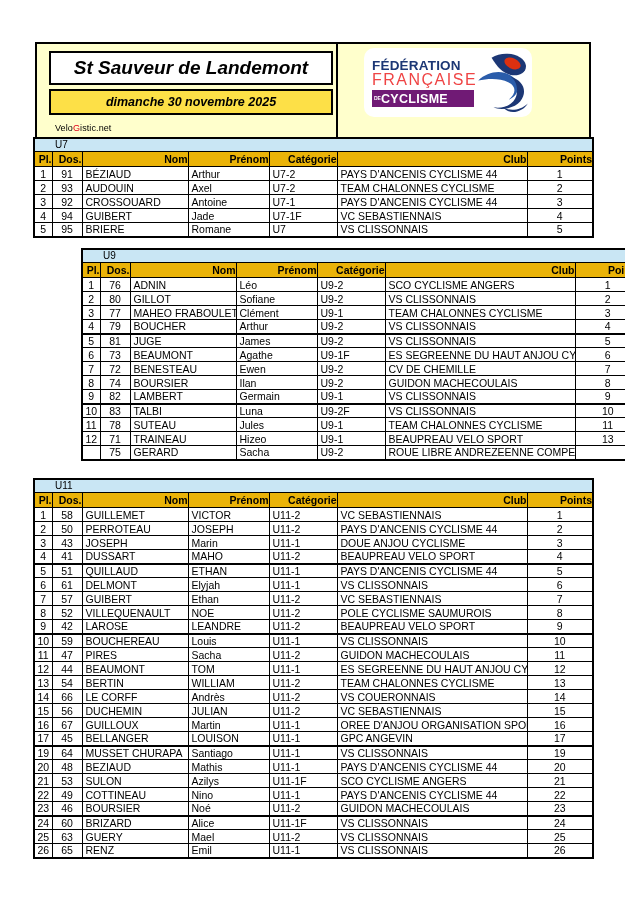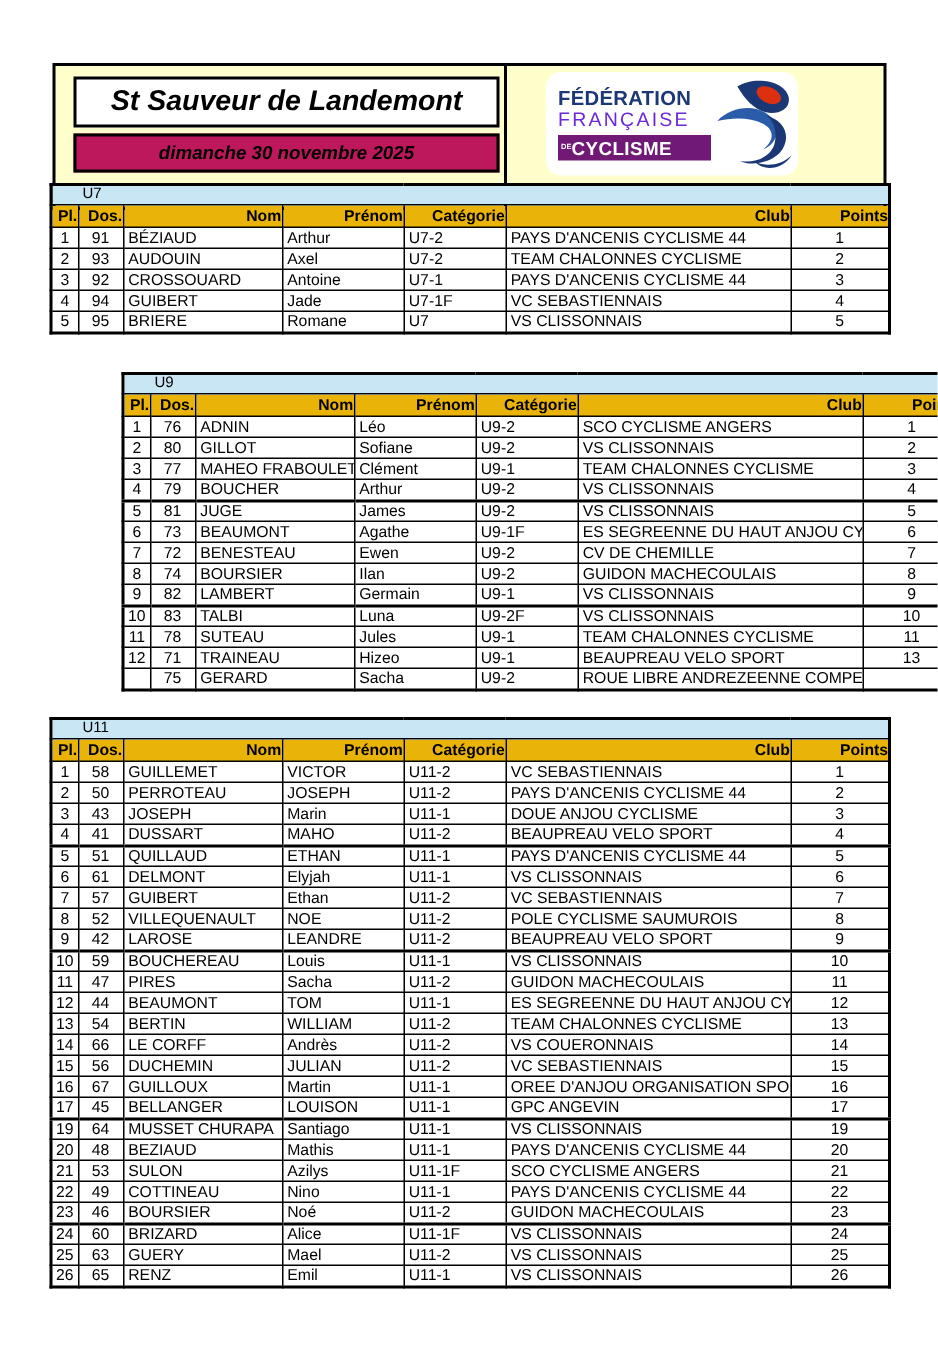--- a/index.html
+++ b/index.html
@@ -16,43 +16,43 @@
   }
   .vline { position:absolute; left:299px; top:0; width:2px; height:100%; background:#000; }
   .title-box {
     position:absolute; left:12px; top:7px; width:284px; height:34px;
     background:#fff; border:2px solid #000;
     display:flex; align-items:center; justify-content:center;
     font-size:19px; font-weight:bold; font-style:italic; white-space:nowrap;
   }
   .date-box {
     position:absolute; left:12px; top:45px; width:284px; height:26px;
-    background:#be185d; border:2px solid #000;
+    background:#fde047; border:2px solid #000;
     display:flex; align-items:center; justify-content:center;
     font-size:12.5px; font-weight:bold; font-style:italic; white-space:nowrap;
   }
   
   .logo-box {
     position:absolute; left:327px; top:4px; width:168px; height:69px;
     background:#fff; border-radius:10px;
     display:flex; align-items:center; padding:4px 0 4px 8px;
   }
   .logo-text { width:102px; display:flex; flex-direction:column; }
   .logo-l1 { color:#1C3775; font-weight:bold; font-size:13.5px; letter-spacing:0.2px; line-height:15px; }
-  .logo-l2 { color:#6d28d9; font-size:13px; letter-spacing:1.5px; line-height:14px; }
+  .logo-l2 { color:#ef4444; font-size:16px; letter-spacing:1.5px; line-height:14px; }
   .logo-l3 { margin-top:3px; background:#701a75; color:#fff; display:flex; align-items:center; height:17px; padding-left:2px; }
   .logo-de { font-size:5px; font-weight:bold; line-height:5px; width:7px; }
   .logo-cyclisme { font-size:12.5px; font-weight:bold; letter-spacing:0.3px; }
   .logo-swoosh { flex:1; height:100%; }
   
   .velogistic { position:absolute; left:55px; top:123px; font-size:9px; letter-spacing:0.1px; }
   .velogistic .g { color:#E2001A; }
   
   .tbl-wrap { position:absolute; left:33px; }
-  .wrap-u7  { top:122px; }
+  .wrap-u7  { top:137px; }
   .wrap-u9  { top:248px;padding-left:48px; }
   .wrap-u11 { top:478px; }
   table { border-collapse:collapse; table-layout:fixed; width:559px; border:2px solid #000; }
   col.w0{width:18px} col.w1{width:30px} col.w2{width:106px} col.w3{width:81px}
   col.w4{width:68px} col.w5{width:190px} col.w6{width:66px}
   td, th { border:1px solid #000; font-size:10.5px; font-weight:normal;
            white-space:nowrap; overflow:hidden; height:14px; line-height:12px; }
   tr.band td { background:#C9E6F4; text-align:left; padding-left:20px; height:13px; font-size:10px; }
   tr.head th { background:#eab308; text-align:right; height:15px;font-weight:bold; }
   td.c0, td.c1, td.c6 { text-align:center; }

